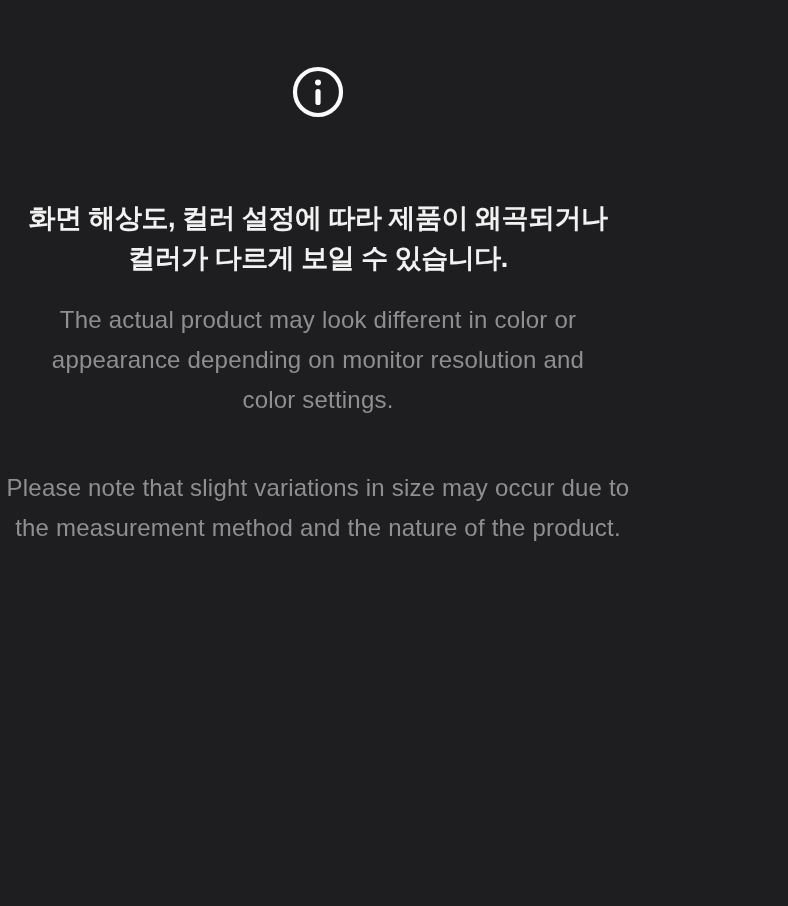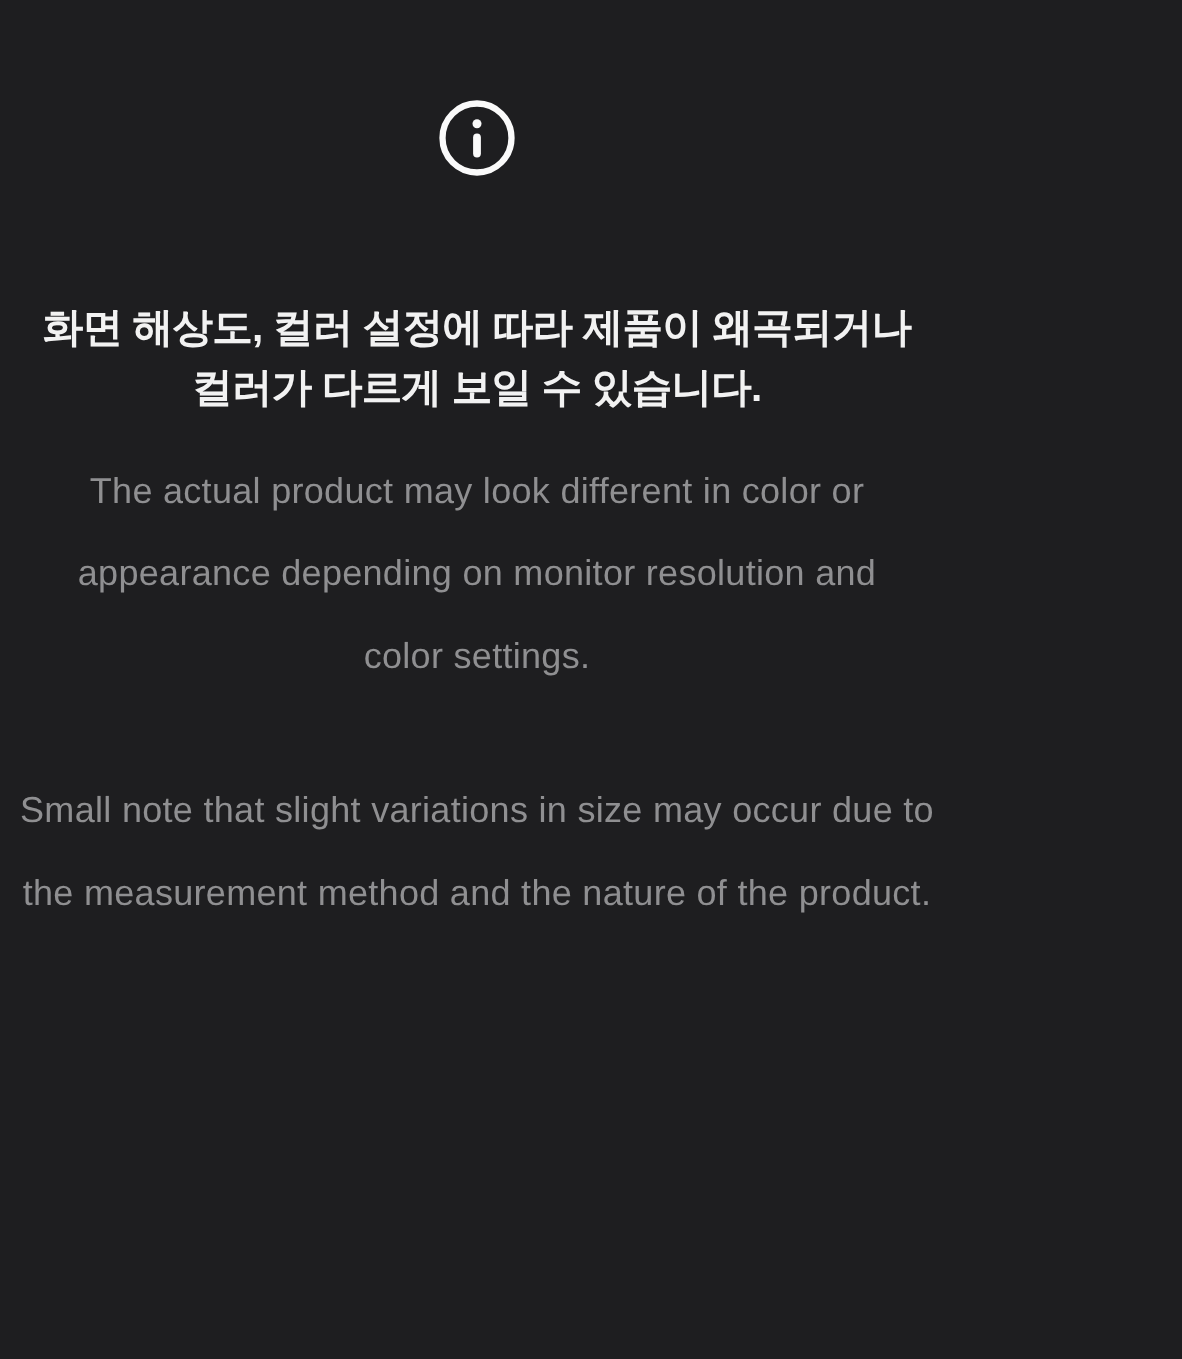--- a/index.html
+++ b/index.html
@@ -39,21 +39,21 @@
     font-size: 27px;
     line-height: 40px;
     font-weight: 600;
     letter-spacing: -0.5px;
     white-space: pre-line;
     margin-bottom: 22px;
   }
   .en {
     color: var(--english-text);
     font-size: 24px;
-    line-height: 55px;
+    line-height: 40px;
     font-weight: 400;
     letter-spacing: 0.2px;
     white-space: pre-line;
   }
 </style>
 </head>
 <body>
 
 <div class="notice-page">
 
@@ -67,20 +67,20 @@
 
   <div class="section">
     <p class="ko">화면 해상도, 컬러 설정에 따라 제품이 왜곡되거나
 컬러가 다르게 보일 수 있습니다.</p>
     <p class="en">The actual product may look different in color or
 appearance depending on monitor resolution and
 color settings.</p>
   </div>
 
   <div class="section">
-    <p class="en">Small note that slight variations in size may occur due to
+    <p class="en">Please note that slight variations in size may occur due to
 the measurement method and the nature of the product.</p>
   </div>
 
   <div class="section">
   </div>
 
 </div>
 
 </body></html>

